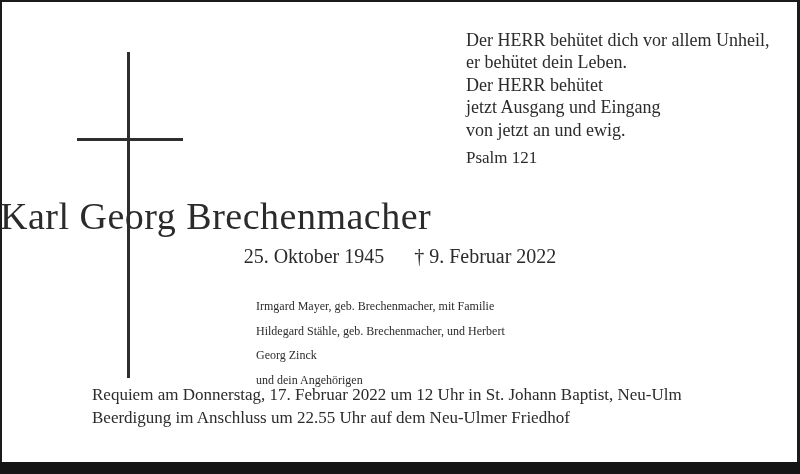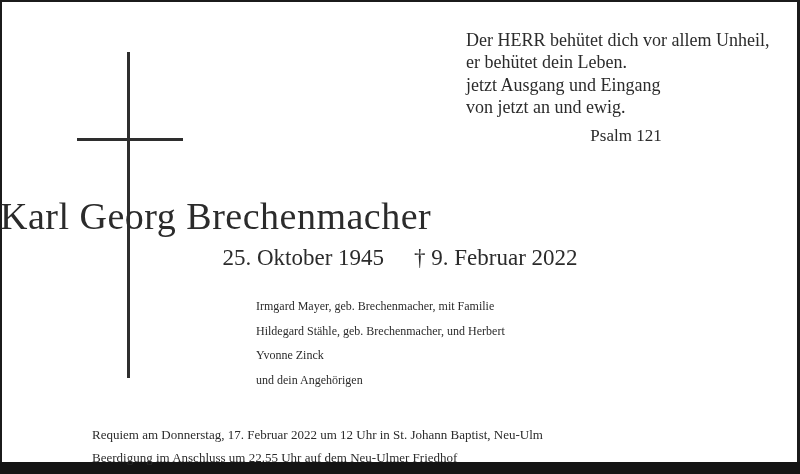--- a/index.html
+++ b/index.html
@@ -33,52 +33,52 @@
   }
 
   
   .psalm {
     position:absolute; left:466px; top:29px; width:320px;
     font-size: 18px;
     line-height: 22.4px;
   }
   .psalm-source {
     margin-top: 6px;
-    text-align: center;
+    text-align: left;
     font-size: 17px;
   }
 
   
   .name {
     position:absolute; left:0; top:194px; width:100%;
     margin:0;
     text-align:left;
     font-size:38px;
     font-weight:normal;
     letter-spacing:0.5px;
   }
 
   
   .dates {
     position:absolute; left:0; top:245px; width:100%;
     display:flex; justify-content:center; column-gap:30px;
-    font-size:23px;
+    font-size:20px;
   }
 
   
   .mourners {
     position:absolute; left:256px; top:294px;
     font-size:12px;
     line-height:24.5px;
   }
 
   
   .service {
-    position:absolute; left:92px; top:424px;
-    font-size:13px;
+    position:absolute; left:92px; top:384px;
+    font-size:17px;
     line-height:22.5px;
     font-family:Liberation Serif, serif;
   }
 </style>
 </head>
 <body>
 
 <div class="card">
 
   <div class="frame-top"></div>
@@ -87,36 +87,37 @@
   <div class="frame-bottom"></div>
 
   <div>
     <div class="cross-v"></div>
     <div class="cross-h"></div>
   </div>
 
   <div class="psalm">
     <div>Der HERR behütet dich vor allem Unheil,</div>
     <div>er behütet dein Leben.</div>
+    <div>Der HERR behütet</div>
     <div>jetzt Ausgang und Eingang</div>
     <div>von jetzt an und ewig.</div>
     <div class="psalm-source">Psalm 121</div>
   </div>
 
   <h1 class="name">Karl Georg Brechenmacher</h1>
 
   <div class="dates">
     <span>25. Oktober 1945</span>
     <span>† 9. Februar 2022</span>
   </div>
 
   <div class="mourners">
     <div>Irmgard Mayer, geb. Brechenmacher, mit Familie</div>
     <div>Hildegard Stähle, geb. Brechenmacher, und Herbert</div>
-    <div>Yvonne Zinck</div>
+    <div>Georg Zinck</div>
     <div>und dein Angehörigen</div>
   </div>
 
   <div class="service">
     <div>Requiem am Donnerstag, 17. Februar 2022 um 12 Uhr in St. Johann Baptist, Neu-Ulm</div>
     <div>Beerdigung im Anschluss um 22.55 Uhr auf dem Neu-Ulmer Friedhof</div>
   </div>
 
 </div>
 

